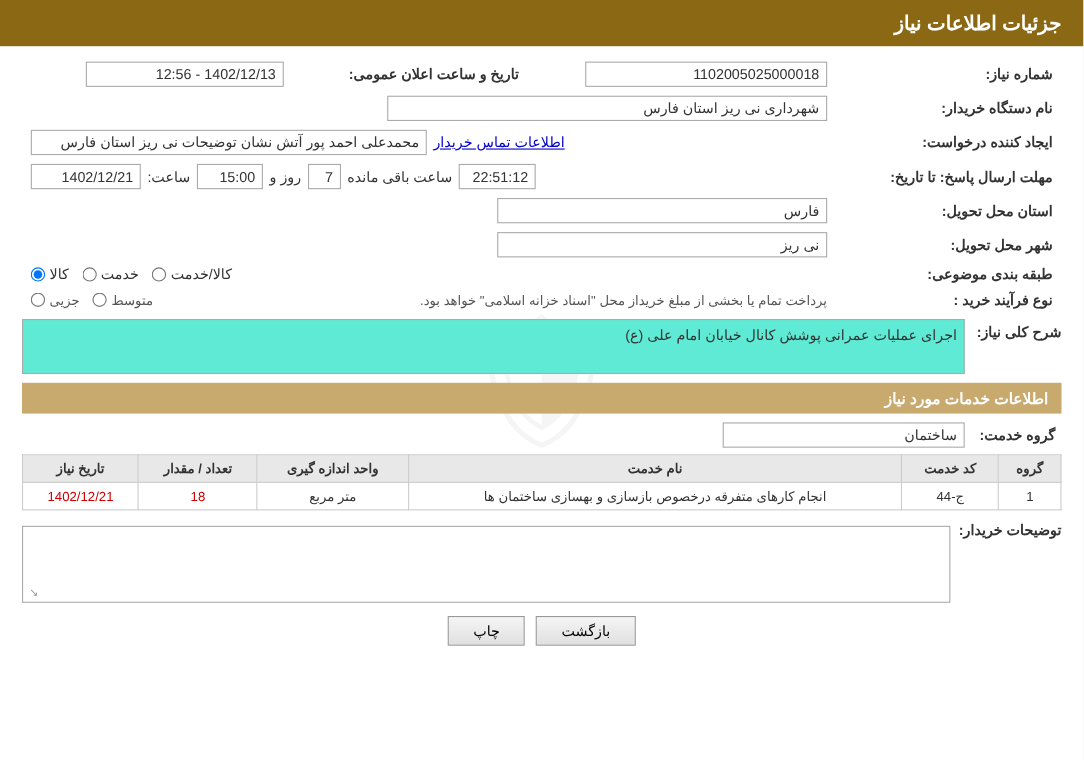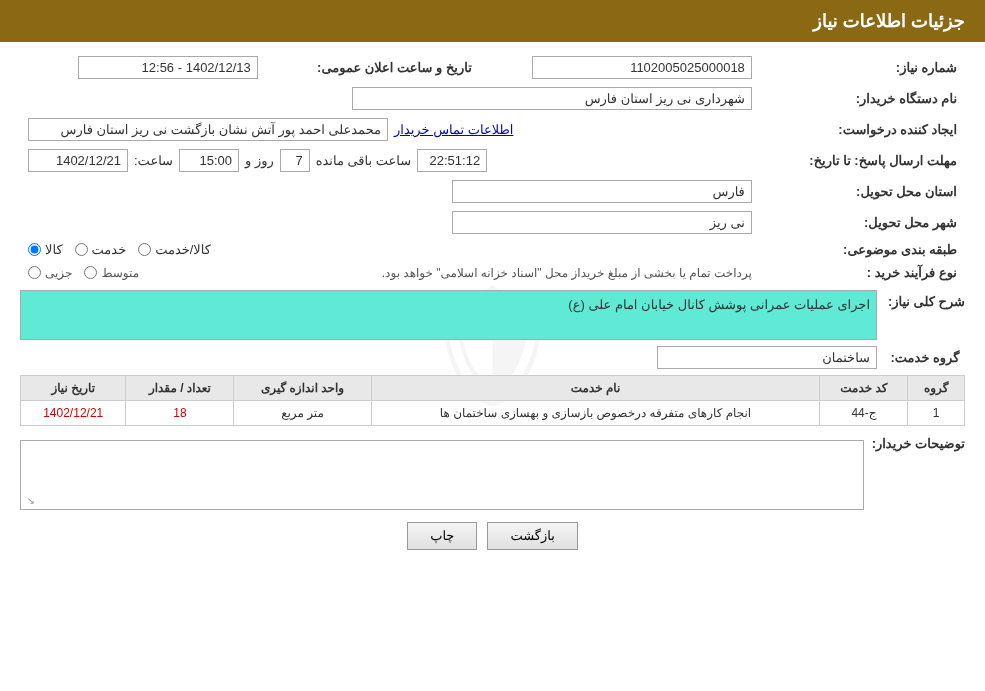--- a/index.html
+++ b/index.html
@@ -146,21 +146,21 @@
       text-align: center;
       margin: 12px 0;
       display: flex;
       justify-content: center;
       gap: 10px;
     }
     .btn {
       padding: 5px 22px;
       border: 1px solid #999;
       cursor: pointer;
-      font-family: Liberation Serif, serif;
+      font-family: Liberation Sans, sans-serif;
       font-size: 13px;
       background: linear-gradient(to bottom, #f5f5f5, #e0e0e0);
     }
     .watermark {
       position: relative;
     }
     .shield-watermark {
       position: absolute;
       top: 50%;
       left: 50%;
@@ -232,21 +232,21 @@
           <td colspan="3" class="value-cell">
             <div class="input-box" style="min-width:400px;padding-left:36px;">شهرداری نی ریز استان فارس</div>
           </td>
         </tr>
 
         <tr>
           <td class="label-cell">ایجاد کننده درخواست:</td>
           <td colspan="3" class="value-cell">
             <div class="row-flex">
               <span class="link-blue">اطلاعات تماس خریدار</span>
-              <div class="input-box" style="min-width:360px;">محمدعلی احمد پور آتش نشان بازگشت نی ریز استان فارس</div>
+              <div class="input-box" style="min-width:360px;">محمدعلی احمد پور آتش نشان توضیحات نی ریز استان فارس</div>
             </div>
           </td>
         </tr>
 
         <tr>
           <td class="label-cell">مهلت ارسال پاسخ: تا تاریخ:</td>
           <td colspan="3">
             <div class="row-flex">
               <div class="input-box" style="min-width:70px;">22:51:12</div>
               <span>ساعت باقی مانده</span>
@@ -314,20 +314,21 @@
       </tbody>
         </table>
 
       <div class="shrh-row">
         <div class="shrh-label">شرح کلی نیاز:</div>
         <div style="flex:1;">
           <div class="description-box">اجرای عملیات عمرانی پوشش کانال خیابان امام علی (ع)</div>
         </div>
       </div>
 
+      <div class="section-divider">اطلاعات خدمات مورد نیاز</div>
 
       <div class="group-service-row">
         <div class="group-service-label">گروه خدمت:</div>
         <div class="input-box" style="min-width:220px;">ساختمان</div>
       </div>
 
       <table class="services-table">
         <thead>
           <tr>
             <th>گروه</th>

